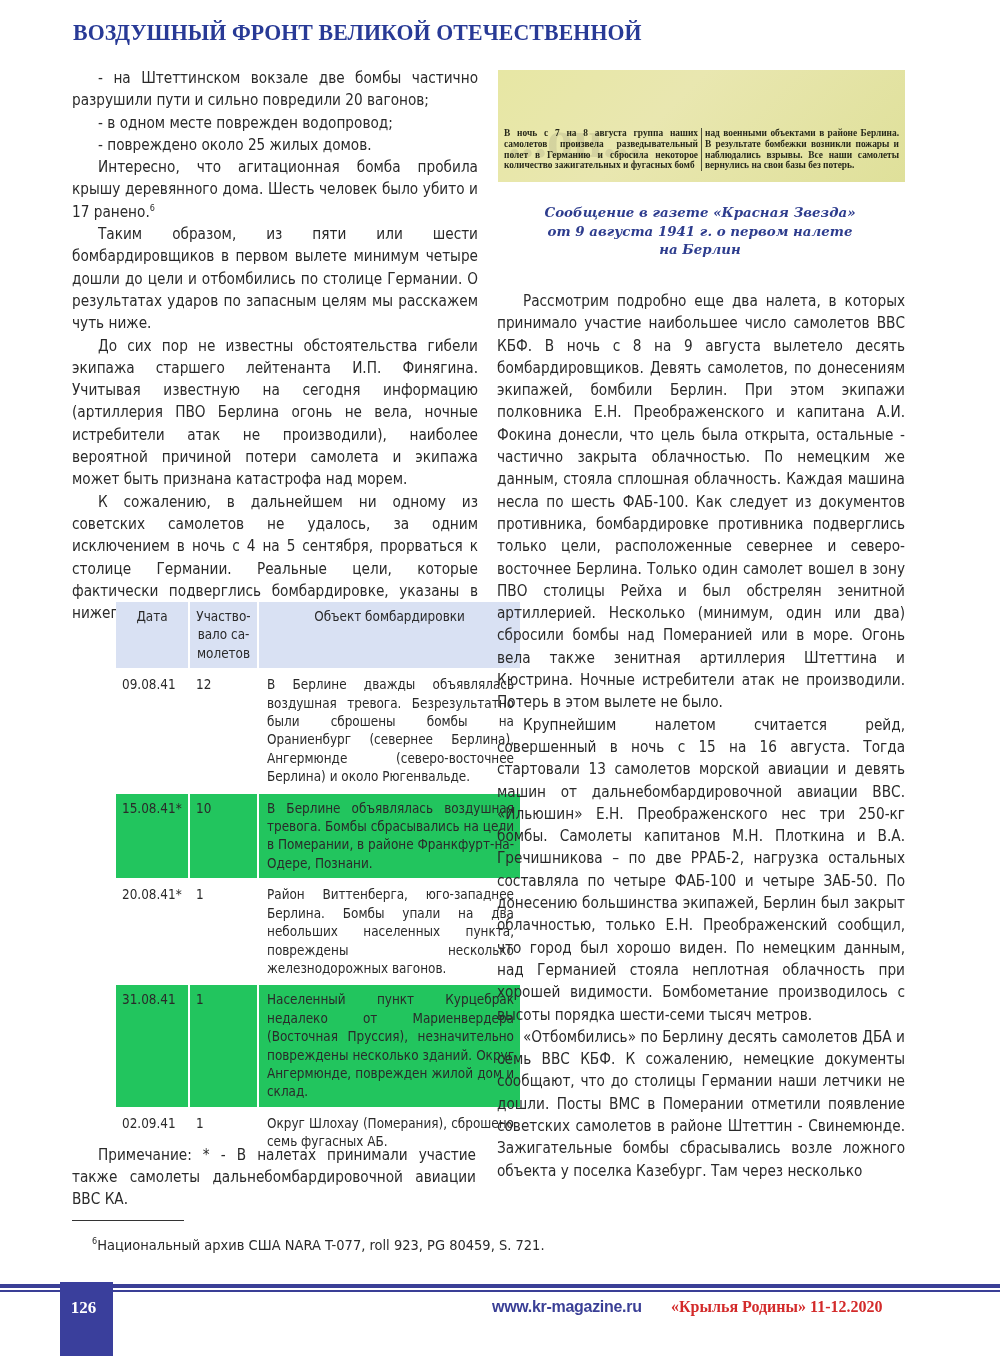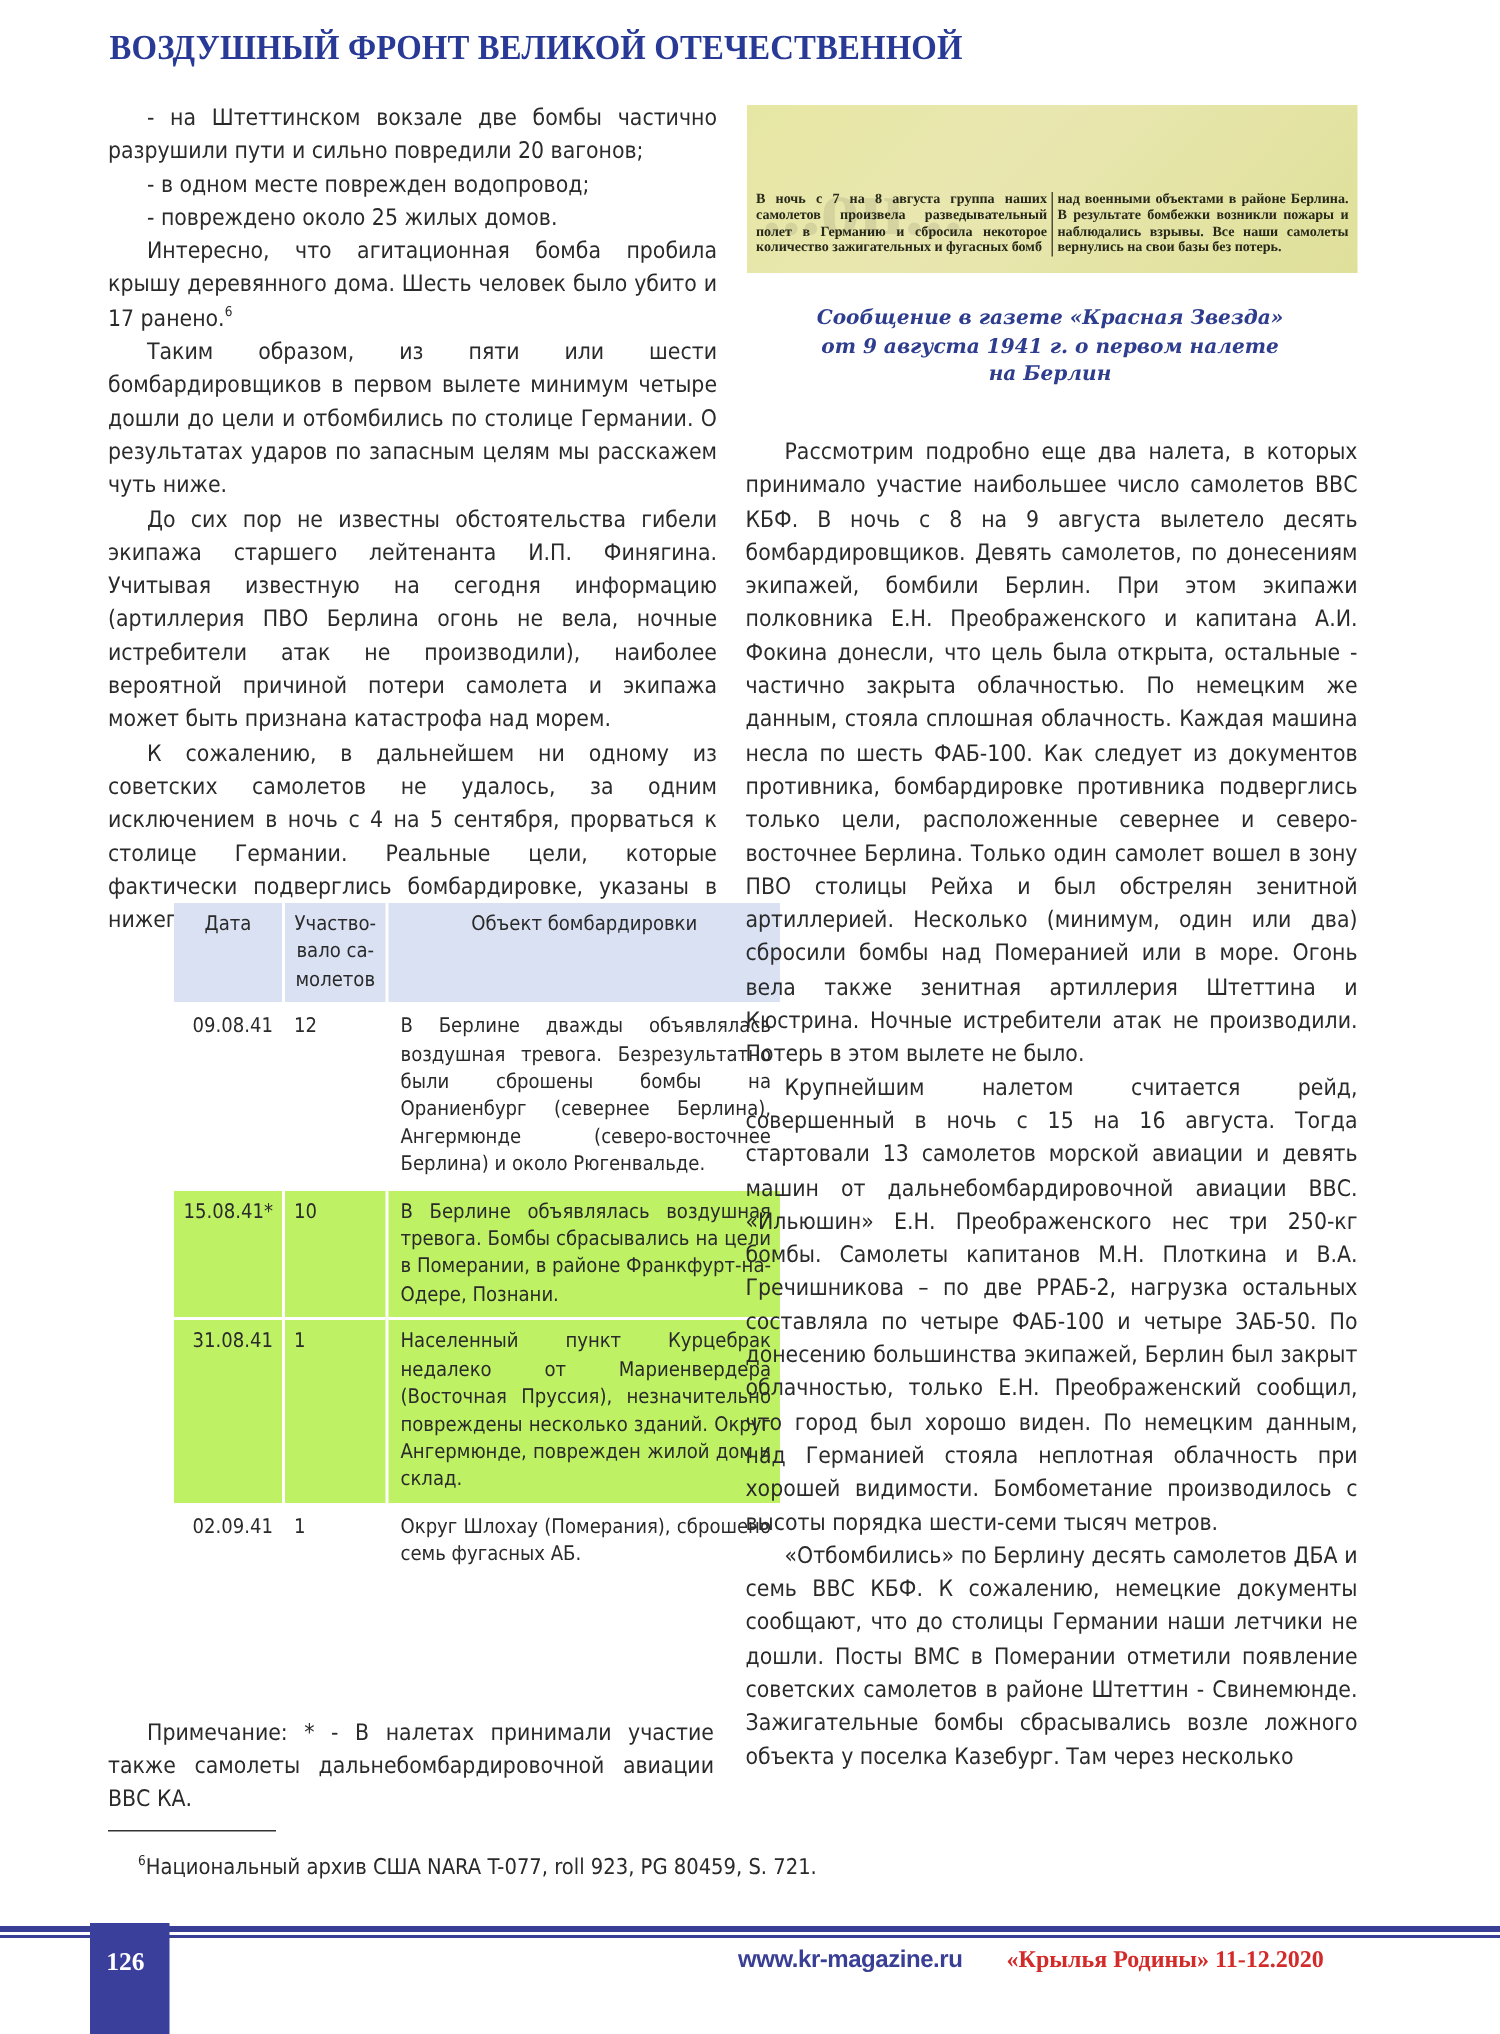--- a/index.html
+++ b/index.html
@@ -27,24 +27,24 @@
   .clip-body .c2 { padding-left:3px; }
 
   .caption { position:absolute; left:520px; top:203px; width:360px; text-align:center;
          font-family:"DejaVu Serif",serif; font-style:italic; font-weight:bold; font-size:13.4px;
          line-height:18.5px; color:#2e3d8e; }
 
   .tbl { position:absolute; left:72px; top:602px; width:404px; border-collapse:collapse;
          font-size:13.4px; line-height:18.4px; color:#2a2a2a;margin-left:44px; }
   .tbl th, .tbl td { vertical-align:top; padding:6px 6px 5px 6px; }
   .tbl th { font-weight:normal; text-align:center; background:#d9e1f3; }
-  .tbl td.d { text-align:right; white-space:nowrap; width:60px; }
+  .tbl td.d { text-align:left; white-space:nowrap; width:60px; }
   .tbl td.n { text-align:left; width:55px; }
   .tbl td.o { text-align:justify; padding-left:8px; }
-  .tbl .shade td { background:#bef264; }
+  .tbl .shade td { background:#22c55e; }
   .tbl th + th, .tbl td + td { border-left:2px solid #ffffff; }
   .tbl tr { border-bottom:2px solid #ffffff; }
   .note { position:absolute; left:72px; top:1144px; width:404px; font-size:15.2px; line-height:22px; text-align:justify; }
   .note span { display:block; text-indent:26px; }
 
   .fn-rule { position:absolute; left:72px; top:1220px; width:112px; height:1px; background:#333; }
   .footnote { position:absolute; left:92px; top:1237px; font-size:14.5px; color:#2a2a2a; white-space:nowrap; }
 
   .footer-line1 { position:absolute; left:0; top:1284px; width:1000px; height:4px; background:#3a3f96; }
   .footer-line2 { position:absolute; left:0; top:1290px; width:1000px; height:1.5px; background:#3a3f96; }
@@ -97,20 +97,25 @@
     <tr>
       <td class="d">09.08.41</td>
       <td class="n">12</td>
       <td class="o">В Берлине дважды объявлялась воздушная тревога. Безрезультатно были сброшены бомбы на Ораниенбург (севернее Берлина), Ангермюнде (северо-восточнее Берлина) и около Рюгенвальде.</td>
     </tr>
     <tr class="shade">
       <td class="d">15.08.41*</td>
       <td class="n">10</td>
       <td class="o">В Берлине объявлялась воздушная тревога. Бомбы сбрасывались на цели в Померании, в районе Франкфурт-на-Одере, Познани.</td>
     </tr>
+    <tr>
+      <td class="d">20.08.41*</td>
+      <td class="n">1</td>
+      <td class="o">Район Виттенберга, юго-западнее Берлина. Бомбы упали на два небольших населенных пункта, повреждены несколько железнодорожных вагонов.</td>
+    </tr>
     <tr class="shade">
       <td class="d">31.08.41</td>
       <td class="n">1</td>
       <td class="o">Населенный пункт Курцебрак недалеко от Мариенвердера (Восточная Пруссия), незначительно повреждены несколько зданий. Округ Ангермюнде, поврежден жилой дом и склад.</td>
     </tr>
     <tr>
       <td class="d">02.09.41</td>
       <td class="n">1</td>
       <td class="o">Округ Шлохау (Померания), сброшено семь фугасных АБ.</td>
     </tr>

